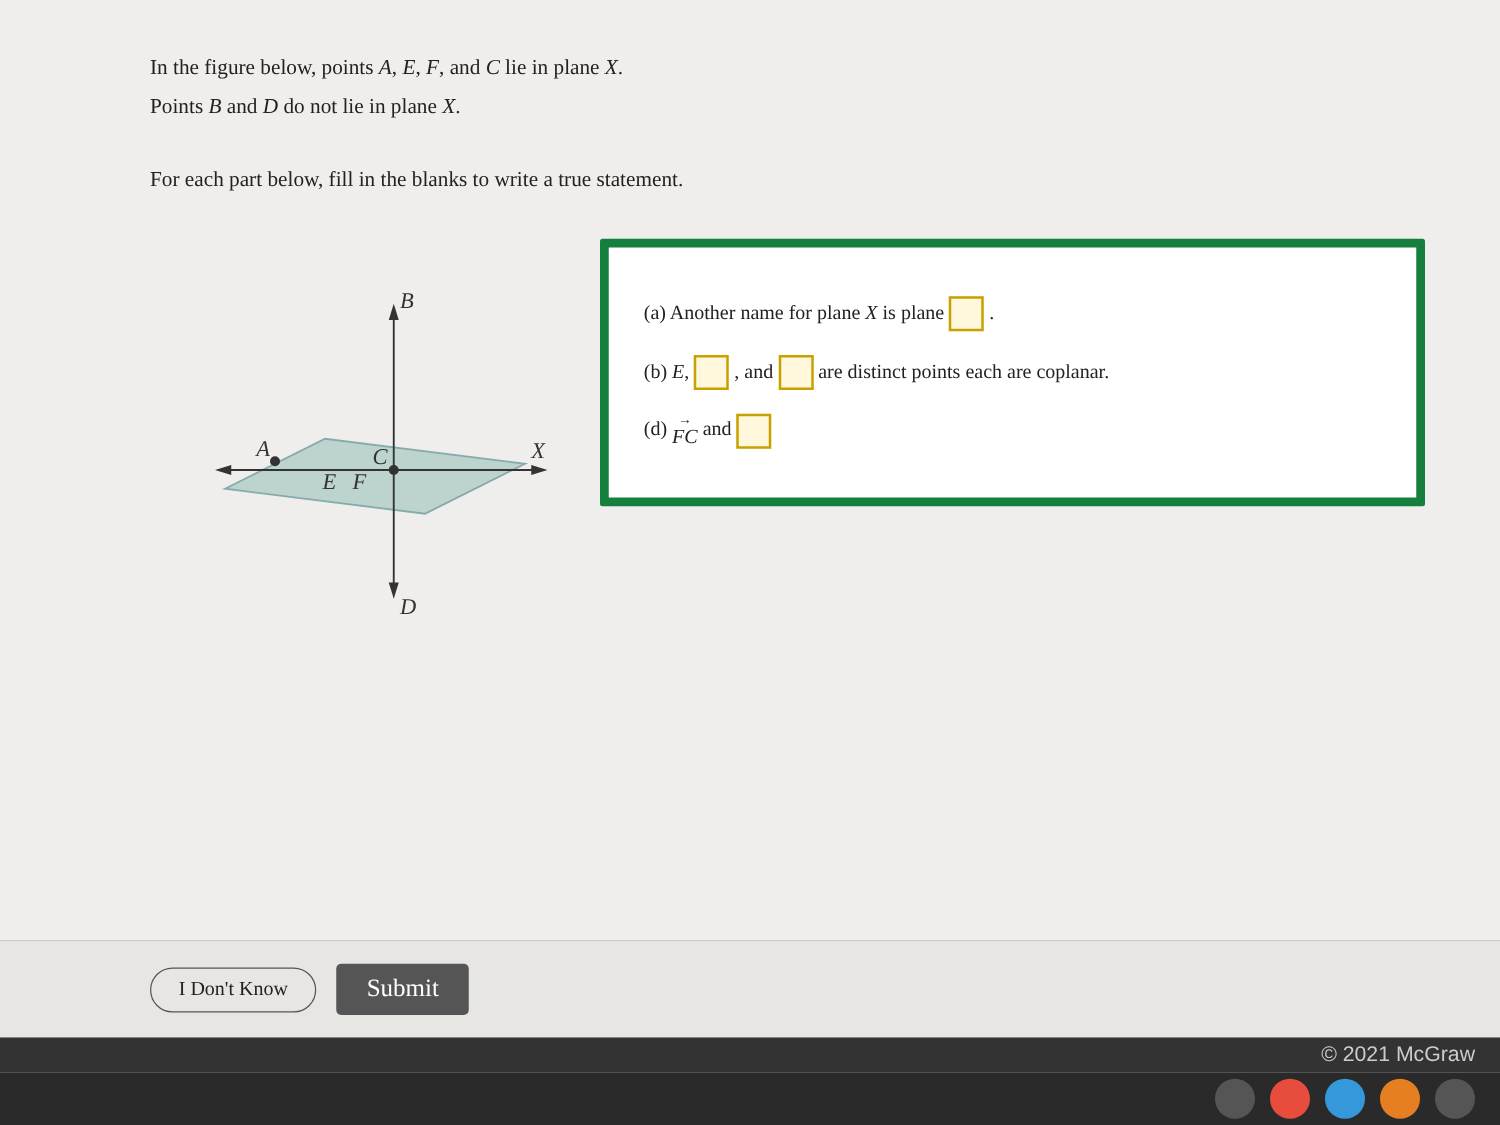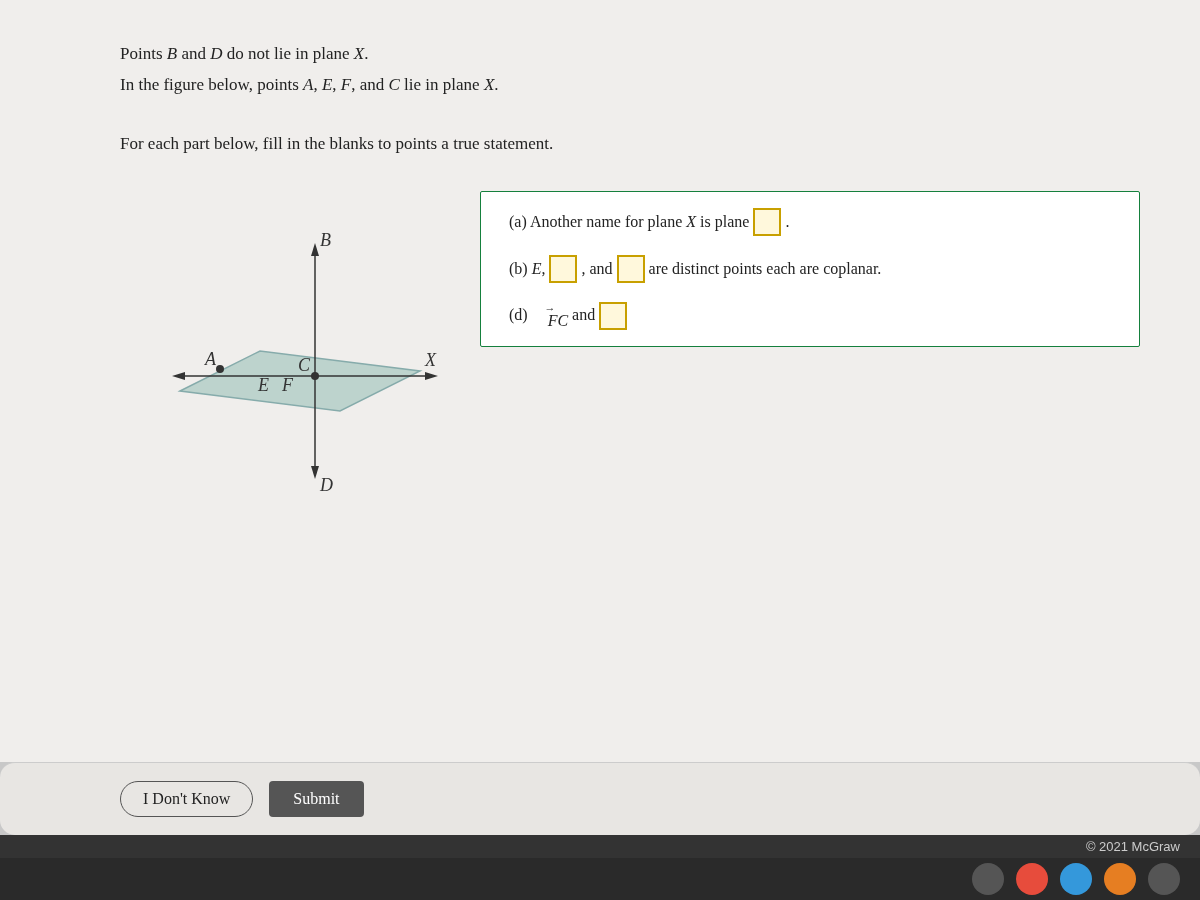--- a/index.html
+++ b/index.html
@@ -46,22 +46,22 @@
       height: 320px;
     }
     
     .figure-svg {
       width: 320px;
       height: 320px;
     }
     .questions-area {
       flex: 1;
       background: #fff;
-      border: 1px solid #15803d;
-      padding: 16px 28px;
+      border: 7px solid #15803d;
+      padding: 39px 28px;
       border-radius: 2px;
     }
     .question-row {
       margin-bottom: 18px;
       font-size: 16px;
       line-height: 1.8;
       color: #222;
       display: flex;
       align-items: center;
       flex-wrap: wrap;
@@ -81,46 +81,45 @@
     }
     .math-text { font-style: italic; }
     .bottom-bar {
       background: #e8e6e3;
       border-top: 1px solid #ccc;
       padding: 18px 120px;
       display: flex;
       align-items: center;
       gap: 16px;
       min-height: 70px;
-      border-radius: 15px;
     }
     .dont-know-btn {
       background: #e8e6e3;
       border: 1.5px solid #555;
       border-radius: 20px;
       padding: 8px 22px;
       font-size: 16px;
       cursor: pointer;
       color: #222;
       font-family: Georgia, serif;
     }
     .submit-btn {
       background: #555;
       border: none;
       border-radius: 4px;
       padding: 9px 24px;
-      font-size: 16px;
+      font-size: 20px;
       cursor: pointer;
       color: #fff;
       font-family: Georgia, serif;
     }
     .copyright-bar {
       background: #333;
       color: #ccc;
-      font-size: 13px;
+      font-size: 17px;
       padding: 4px 20px;
       text-align: right;
       font-family: Arial, sans-serif;
     }
     .taskbar {
       background: #2a2a2a;
       height: 42px;
       display: flex;
       align-items: center;
       justify-content: flex-end;
@@ -147,39 +146,38 @@
       vertical-align: middle;
       line-height: 1;
     }
     .ray-arrow {
       font-size: 11px;
       line-height: 1;
     }
     .ray-base {
       font-style: italic;
       font-size: 16px;
-      margin-left: 16px;
     }
   </style>
 </head>
 <body>
 
 <div class="main-container">
   <div class="content-area">
 
     <div class="problem-text">
       <p>
-        Points <span class="math-text">B</span> and <span class="math-text">D</span> do not lie in plane <span class="math-text">X</span>.
+        In the figure below, points <span class="math-text">A</span>, <span class="math-text">E</span>, <span class="math-text">F</span>, and <span class="math-text">C</span> lie in plane <span class="math-text">X</span>.
       </p>
       <p>
-        In the figure below, points <span class="math-text">A</span>, <span class="math-text">E</span>, <span class="math-text">F</span>, and <span class="math-text">C</span> lie in plane <span class="math-text">X</span>.
+        Points <span class="math-text">B</span> and <span class="math-text">D</span> do not lie in plane <span class="math-text">X</span>.
       </p>
       <br>
       <p>
-        For each part below, fill in the blanks to points a true statement.
+        For each part below, fill in the blanks to write a true statement.
       </p>
     </div>
 
     <div class="figure-and-questions">
 
       <div class="figure-area">
         <svg class="figure-svg" viewBox="0 0 320 320" xmlns="http://www.w3.org/2000/svg">
 
           <polygon points="60,200 140,160 300,180 220,220" fill="#a8c8c0" stroke="#5a9090" stroke-width="1.5" opacity="0.7"></polygon>
 

